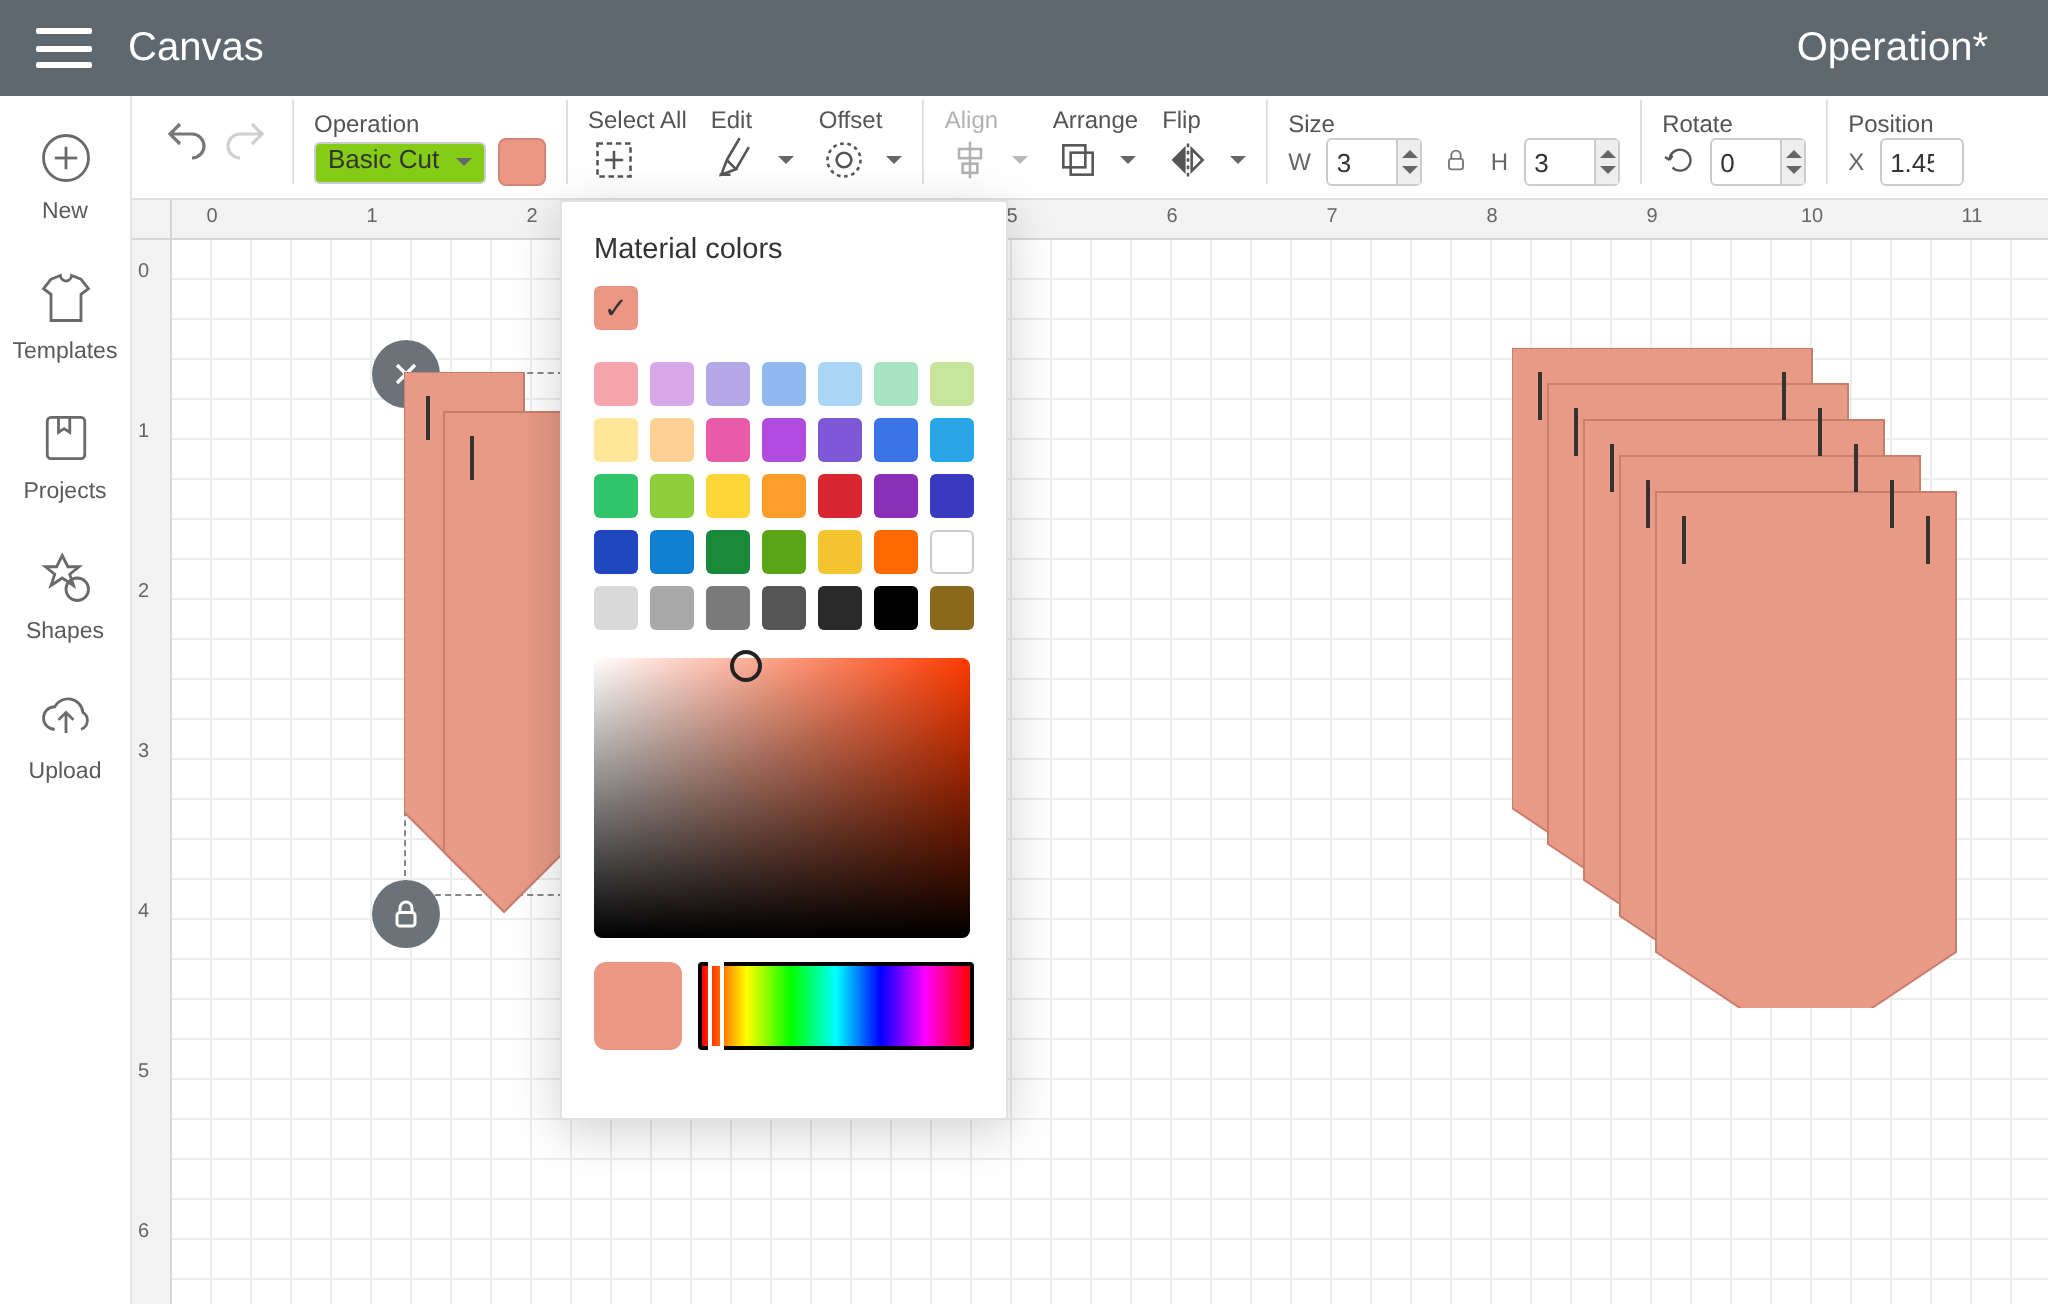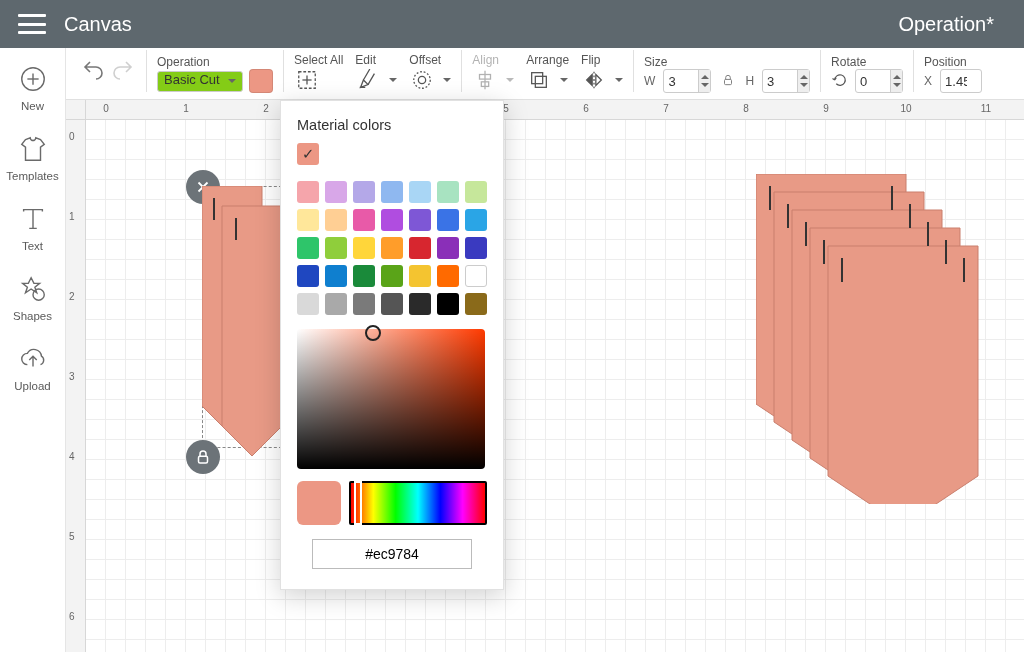--- a/index.html
+++ b/index.html
@@ -112,24 +112,25 @@
     <div class="nav-ico">
         <svg viewBox="0 0 32 32" fill="none" stroke="currentColor" stroke-width="1.5">
           <path d="M8 6 L13 4 C13 6 15 7 16 7 C17 7 19 6 19 4 L24 6 L28 11 L24 14 L24 28 L8 28 L8 14 L4 11 Z"></path>
         </svg>
       </div>
     <span>Templates</span>
   </div>
   <div class="nav-item">
     <div class="nav-ico">
         <svg viewBox="0 0 32 32" fill="none" stroke="currentColor" stroke-width="1.5">
-          <path d="M6 8 V6 H26 V8 M16 6 V26 M12 26 H20"></path>
-        </svg>
-      </div>
-    <span>Text</span>
+          <rect x="6" y="5" width="20" height="22" rx="2"></rect>
+          <path d="M12 5 V13 L15 11 L18 13 V5"></path>
+        </svg>
+      </div>
+    <span>Projects</span>
   </div>
   <div class="nav-item">
     <div class="nav-ico">
         <svg viewBox="0 0 32 32" fill="none" stroke="currentColor" stroke-width="1.5">
           <path d="M14 4 L17 10 L23 10 L18 14 L20 20 L14 16 L8 20 L10 14 L5 10 L11 10 Z"></path>
           <circle cx="22" cy="22" r="6"></circle>
         </svg>
       </div>
     <span>Shapes</span>
   </div>
@@ -403,14 +404,13 @@
     </div>
   <div class="cp-sv">
       <div class="cursor"></div>
     </div>
   <div class="cp-row">
     <div class="cp-cur"></div>
     <div class="cp-hue">
         <div class="hcur"></div>
       </div>
   </div>
-  <input class="cp-hex" value="#ec9784" style="">
 </div>
 
 </body></html>

